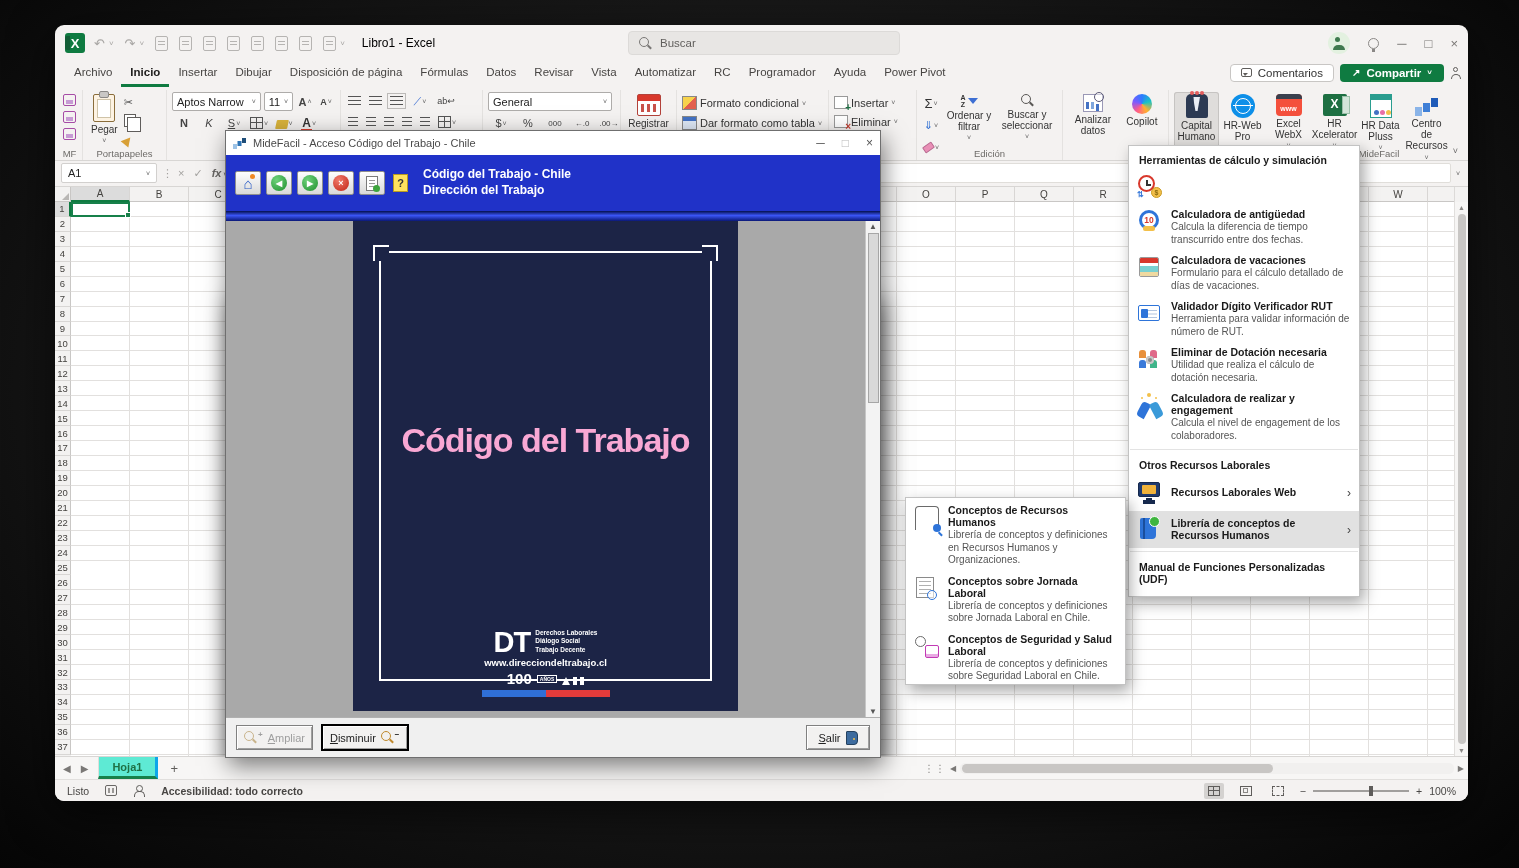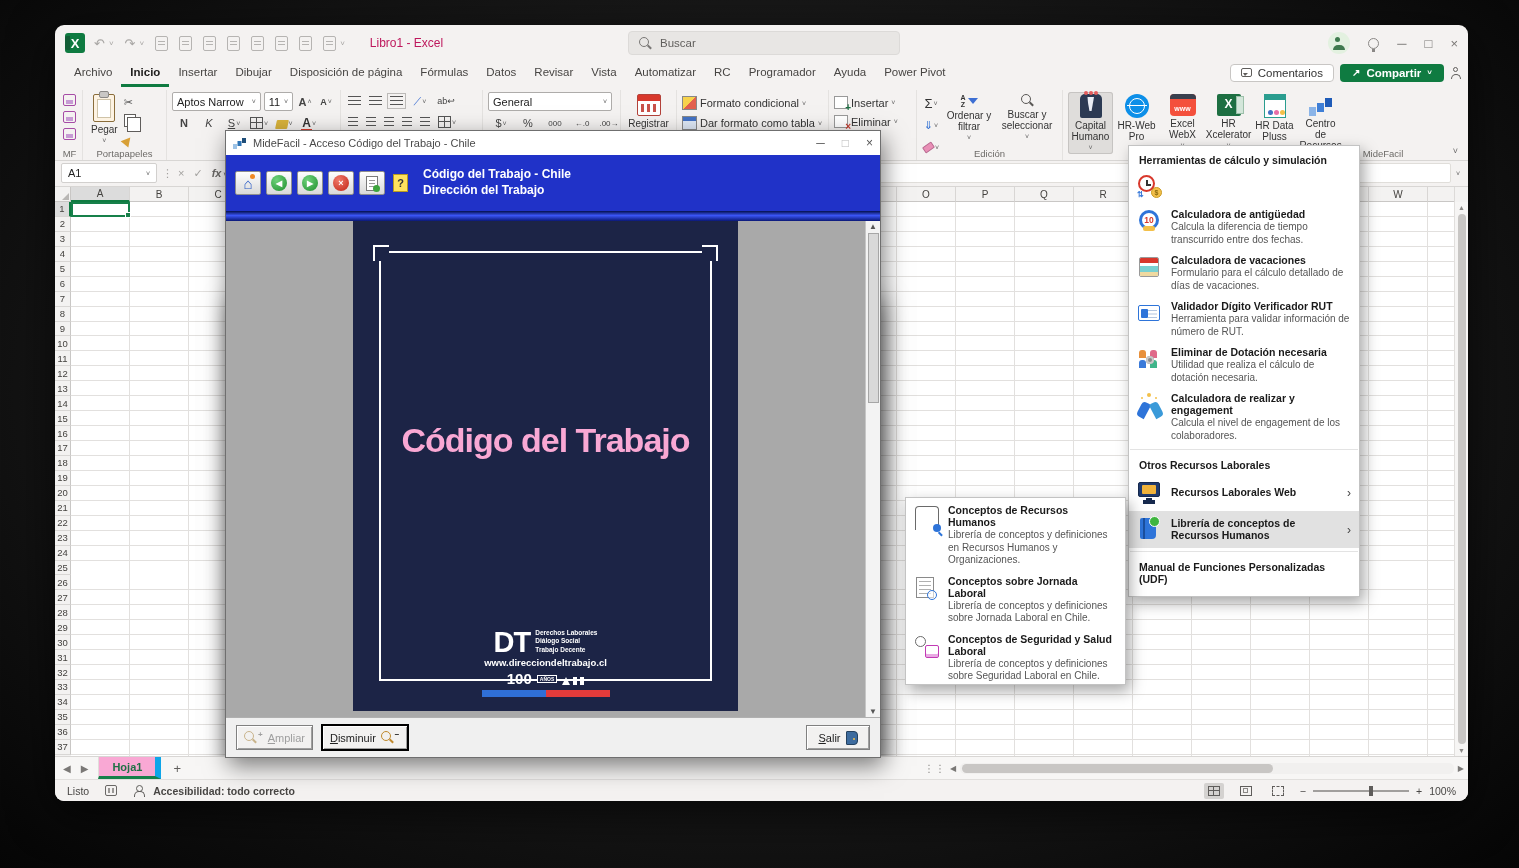--- a/index.html
+++ b/index.html
@@ -14,21 +14,21 @@
 
 
 .titlebar { height:36px; flex:none; display:flex; align-items:center; padding:0 10px; gap:9px; position:relative; }
 .excel-logo { width:20px; height:20px; background:#0f7b41; border-radius:3px; position:relative; flex:none; }
 .excel-logo::before { content:"X"; position:absolute; inset:0; color:#fff; font-weight:bold; font-size:13px; display:flex; align-items:center; justify-content:center; }
 .excel-logo::after { content:""; position:absolute; left:0; top:3px; bottom:3px; width:5px; background:#115c35; border-radius:2px 0 0 2px; }
 .qat { display:flex; align-items:center; gap:11px; color:#a8a6a4; font-size:13px; }
 .qat .car { font-size:8px; margin-left:-7px; }
 .qi { width:13px; height:15px; border:1.3px solid #b6b4b2; border-radius:2px; position:relative; }
 .qi::after { content:""; position:absolute; left:2px; right:2px; top:4px; height:1.3px; background:#b6b4b2; box-shadow:0 3px 0 #b6b4b2; }
-.doc-title { color:#be185d; font-size:12px; margin-left:16px; white-space:nowrap; }
+.doc-title { color:#000000; font-size:12px; margin-left:8px; white-space:nowrap; }
 .searchbox { position:absolute; left:573px; top:6px; width:272px; height:24px; background:#e8e6e4;
   border:1px solid #dcdad8; border-radius:4px; display:flex; align-items:center; padding:0 10px; gap:8px; color:#605e5c; font-size:11.5px; }
 .title-right { margin-left:auto; display:flex; align-items:center; gap:18px; }
 .avatar { width:22px; height:22px; border-radius:50%; background:#e3f1e0; position:relative; }
 .avatar::before { content:""; position:absolute; top:5px; left:7px; width:5px; height:5px; background:#3f7a4e; border-radius:50%; }
 .avatar::after { content:""; position:absolute; bottom:4px; left:5px; width:12px; height:5px; background:#3f7a4e; border-radius:5px 5px 0 0; }
 .bulb { width:11px; height:11px; border:1.5px solid #8a8886; border-radius:50%; position:relative; }
 .bulb::after { content:""; position:absolute; left:2.5px; bottom:-4px; width:3px; height:3px; background:#8a8886; }
 .wbtn { color:#7a7876; font-size:13px; }
 
@@ -135,21 +135,21 @@
   repeating-linear-gradient(to right, transparent 0 58px, #e2e0de 58px 59px),
   repeating-linear-gradient(to bottom, transparent 0 13.94px, #e2e0de 13.94px 14.94px); }
 .selcell { position:absolute; left:0; top:0; width:59px; height:15px; border:2px solid #17804a; background:#fff; }
 .selcell::after { content:""; position:absolute; right:-3px; bottom:-3px; width:4px; height:4px; background:#17804a; border:1px solid #fff; }
 .vscroll { width:14px; flex:none; background:#f6f5f4; border-left:1px solid #e1dfdd; display:flex; flex-direction:column; align-items:center; padding:2px 0; color:#8a8886; font-size:7px; }
 .vthumb { width:8px; flex:1; margin:3px 0; background:#c8c6c4; border-radius:4px; }
 
 
 .tabsrow { height:23px; flex:none; display:flex; align-items:stretch; background:#f7f6f5; border-top:1px solid #d8d6d4; padding-left:8px; font-size:11px; color:#605e5c; }
 .tnav { display:flex; align-items:center; gap:10px; padding-right:10px; font-size:10px; color:#7a7876; }
-.sheettab { display:flex; align-items:center; padding:0 13px; background:#f9a8d4; border-right:6px solid #0ea5e9; border-left:1px solid #e0deda; border-bottom:3px solid #17804a; color:#1e7145; font-weight:bold; }
+.sheettab { display:flex; align-items:center; padding:0 13px; background:#5eead4; border-right:3px solid #0ea5e9; border-left:1px solid #e0deda; border-bottom:3px solid #17804a; color:#1e7145; font-weight:bold; }
 .addsheet { display:flex; align-items:center; padding:0 12px; font-size:13px; color:#605e5c; }
 .hscroll { margin-left:auto; width:548px; display:flex; align-items:center; gap:4px; padding:0 4px; }
 .hdots { color:#8a8886; font-size:10px; letter-spacing:1px; }
 .harr { color:#7a7876; font-size:8px; }
 .htrack { flex:1; height:11px; background:#f1f0ef; border-radius:5px; position:relative; }
 .hthumb { position:absolute; left:2px; top:1px; bottom:1px; width:63%; background:#c8c6c4; border-radius:5px; }
 
 
 .statusbar { height:22px; flex:none; background:#f4f2f1; border-top:1px solid #e1dfdd; display:flex; align-items:center; padding:0 12px; gap:16px; font-size:10.5px; color:#484644; }
 .macroico { width:12px; height:11px; border:1.3px solid #6a6866; border-radius:2px; position:relative; }
@@ -535,20 +535,32 @@
           </div>
           <div class="bigbtn" style="width:58px;">
             <span class="mag"></span>
             <span>Buscar y seleccionar</span>
             <span class="car2">˅</span>
           </div>
         </div>
         <div class="glabel">Edición</div>
       </div>
 
+      <div class="rg" style="width:106px;">
+        <div class="rrow" style="align-items:flex-start;">
+          <div class="bigbtn" style="width:52px;">
+            <span class="analyzeico"></span>
+            <span>Analizar datos</span>
+          </div>
+          <div class="bigbtn" style="width:44px;">
+            <span class="copilotico"></span>
+            <span>Copilot</span>
+          </div>
+        </div>
+      </div>
 
       <div class="rg" style="border-right:none; flex:1;">
         <div class="rrow" style="align-items:flex-start; gap:1px;">
           <div class="bigbtn addin pressed">
             <span class="ic-capital"></span>
             <span>Capital Humano</span>
             <span class="car2">˅</span>
           </div>
           <div class="bigbtn addin">
             <span class="ic-globe"></span>
@@ -697,21 +709,21 @@
         <div class="htrack">
             <div class="hthumb"></div>
           </div>
         <span class="harr">▶</span>
       </div>
     </div>
 
     <div class="statusbar">
       <span>Listo</span>
       <span class="macroico"></span>
-      <span style="display:flex; align-items:flex-start; gap:8px;">
+      <span style="display:flex; align-items:flex-start; gap:16px;">
         <span class="accico"></span>
         <b style="font-weight:bold;">Accesibilidad: todo correcto</b>
       </span>
       <div class="sb-right">
         <span class="viewico active">
             <span class="vi1"></span>
           </span>
         <span class="viewico">
             <span class="vi2"></span>
           </span>

